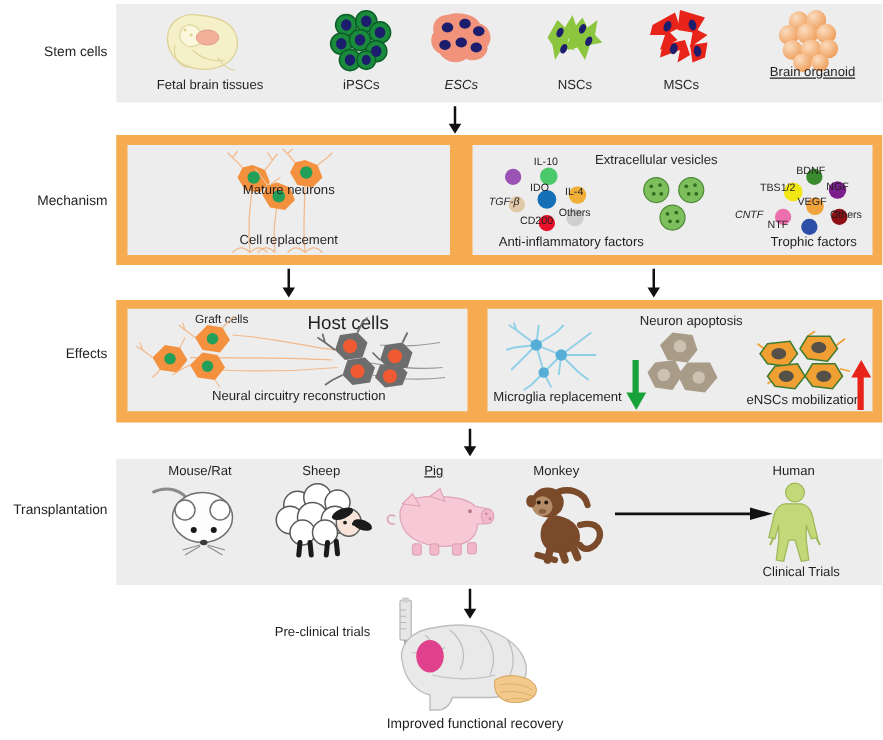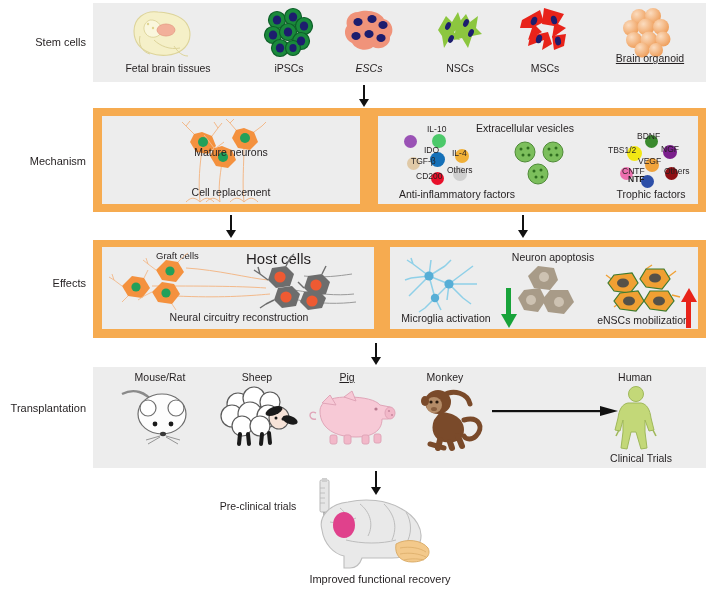--- a/index.html
+++ b/index.html
@@ -185,21 +185,21 @@
 <div class="cap" style="left:131px;top:186px;width:200px;">Cell replacement</div>
 
 <div class="dot" style="left:404px;top:135px;width:13px;height:13px;background:#9a52b5;"></div>
 <div class="dot" style="left:432px;top:134px;width:14px;height:14px;background:#4cc96a;"></div>
 <div class="dot" style="left:407px;top:157px;width:13px;height:13px;background:#e0c9a6;"></div>
 <div class="dot" style="left:430px;top:152px;width:15px;height:15px;background:#1570b8;"></div>
 <div class="dot" style="left:455px;top:149px;width:14px;height:14px;background:#f0b038;"></div>
 <div class="dot" style="left:453px;top:167px;width:14px;height:14px;background:#cfcfcf;"></div>
 <div class="dot" style="left:431px;top:172px;width:13px;height:13px;background:#e8102a;"></div>
 <div class="mini" style="left:427px;top:124px;">IL-10</div>
-<div class="mini" style="left:411px;top:156px;">TGF-β</div>
+<div class="mini" style="left:391px;top:156px;font-style:italic;">TGF-β</div>
 <div class="mini" style="left:424px;top:145px;">IDO</div>
 <div class="mini" style="left:452px;top:148px;">IL-4</div>
 <div class="mini" style="left:416px;top:171px;">CD200</div>
 <div class="mini" style="left:447px;top:165px;">Others</div>
 <div class="cap" style="left:381px;top:188px;width:152px;">Anti-inflammatory factors</div>
 
 <div class="cap" style="left:460px;top:122px;width:130px;">Extracellular vesicles</div>
 <div class="abs" style="left:511px;top:140px;width:70px;height:48px;">
  <svg width="70" height="48" viewBox="0 0 70 48">
   <g stroke="#4e8a36" stroke-width="1">
@@ -228,22 +228,22 @@
 <div class="dot" style="left:627px;top:146px;width:15px;height:15px;background:#f2e714;"></div>
 <div class="dot" style="left:663px;top:145px;width:14px;height:14px;background:#7b1f8c;"></div>
 <div class="dot" style="left:645px;top:158px;width:14px;height:14px;background:#f0a33c;"></div>
 <div class="dot" style="left:620px;top:167px;width:13px;height:13px;background:#ec6fae;"></div>
 <div class="dot" style="left:641px;top:175px;width:13px;height:13px;background:#2d4fa8;"></div>
 <div class="dot" style="left:665px;top:167px;width:13px;height:13px;background:#8e0f14;"></div>
 <div class="mini" style="left:637px;top:131px;">BDNF</div>
 <div class="mini" style="left:608px;top:145px;">TBS1/2</div>
 <div class="mini" style="left:661px;top:144px;">NGF</div>
 <div class="mini" style="left:638px;top:156px;">VEGF</div>
-<div class="mini" style="left:622px;top:166px;">CNTF</div>
-<div class="mini" style="left:628px;top:174px;font-weight:bold;">NTF</div>
+<div class="mini" style="left:588px;top:166px;font-style:italic;">CNTF</div>
+<div class="mini" style="left:614px;top:174px;">NTF</div>
 <div class="mini" style="left:664px;top:166px;">Others</div>
 <div class="cap" style="left:591px;top:188px;width:120px;">Trophic factors</div>
 
 <div class="arrow-v" style="left:230px;top:215px;height:17px;"></div>
 <div class="ahead" style="left:226px;top:230px;"></div>
 <div class="arrow-v" style="left:522px;top:215px;height:17px;"></div>
 <div class="ahead" style="left:518px;top:230px;"></div>
 
 <div class="oband" style="left:93px;top:240px;width:613px;height:98px;"></div>
 <div class="ipanel" style="left:102px;top:247px;width:272px;height:82px;"></div>
@@ -323,21 +323,21 @@
    <path d="M30 40 L24 18"></path>
         <path d="M30 40 L44 26"></path>
   </g>
   <g fill="#56aed6">
    <circle cx="24" cy="18" r="4.6"></circle>
         <circle cx="44" cy="26" r="4.6"></circle>
         <circle cx="30" cy="40" r="4.2"></circle>
   </g>
  </svg>
 </div>
-<div class="cap" style="left:391px;top:312px;width:110px;">Microglia activation</div>
+<div class="cap" style="left:391px;top:312px;width:110px;">Microglia replacement</div>
 
 <div class="cap" style="left:498px;top:251px;width:110px;">Neuron apoptosis</div>
 <div class="abs" style="left:516px;top:264px;width:66px;height:54px;">
  <svg width="66" height="54" viewBox="0 0 66 54">
   <g fill="#a89b88">
    <path d="M22 2 L38 4 L42 16 L34 26 L18 24 L12 12 Z"></path>
    <path d="M8 26 L24 24 L30 36 L22 48 L8 46 L2 34 Z"></path>
    <path d="M34 26 L52 26 L58 38 L48 50 L32 48 L26 36 Z"></path>
   </g>
   <g fill="#cdc2b2">

